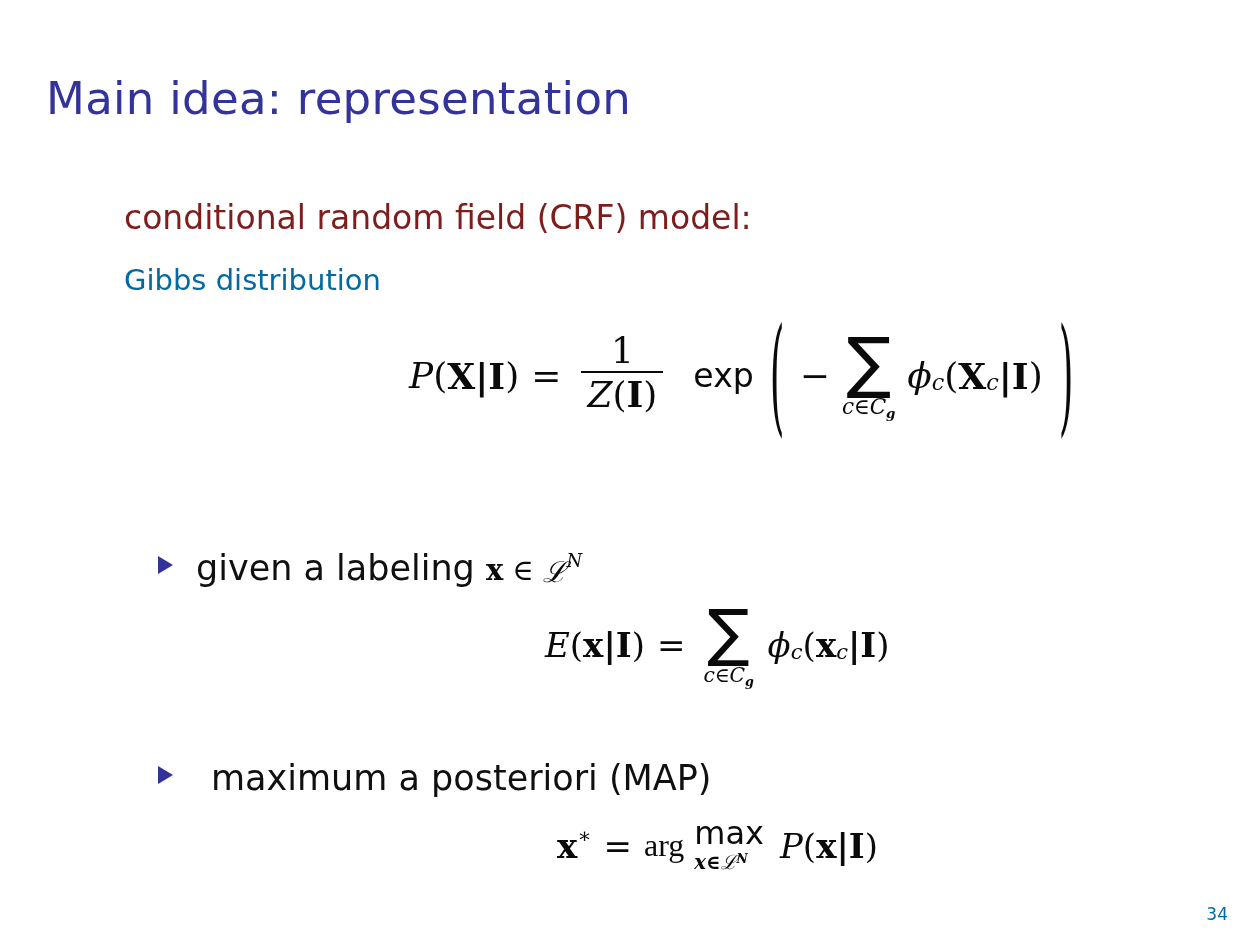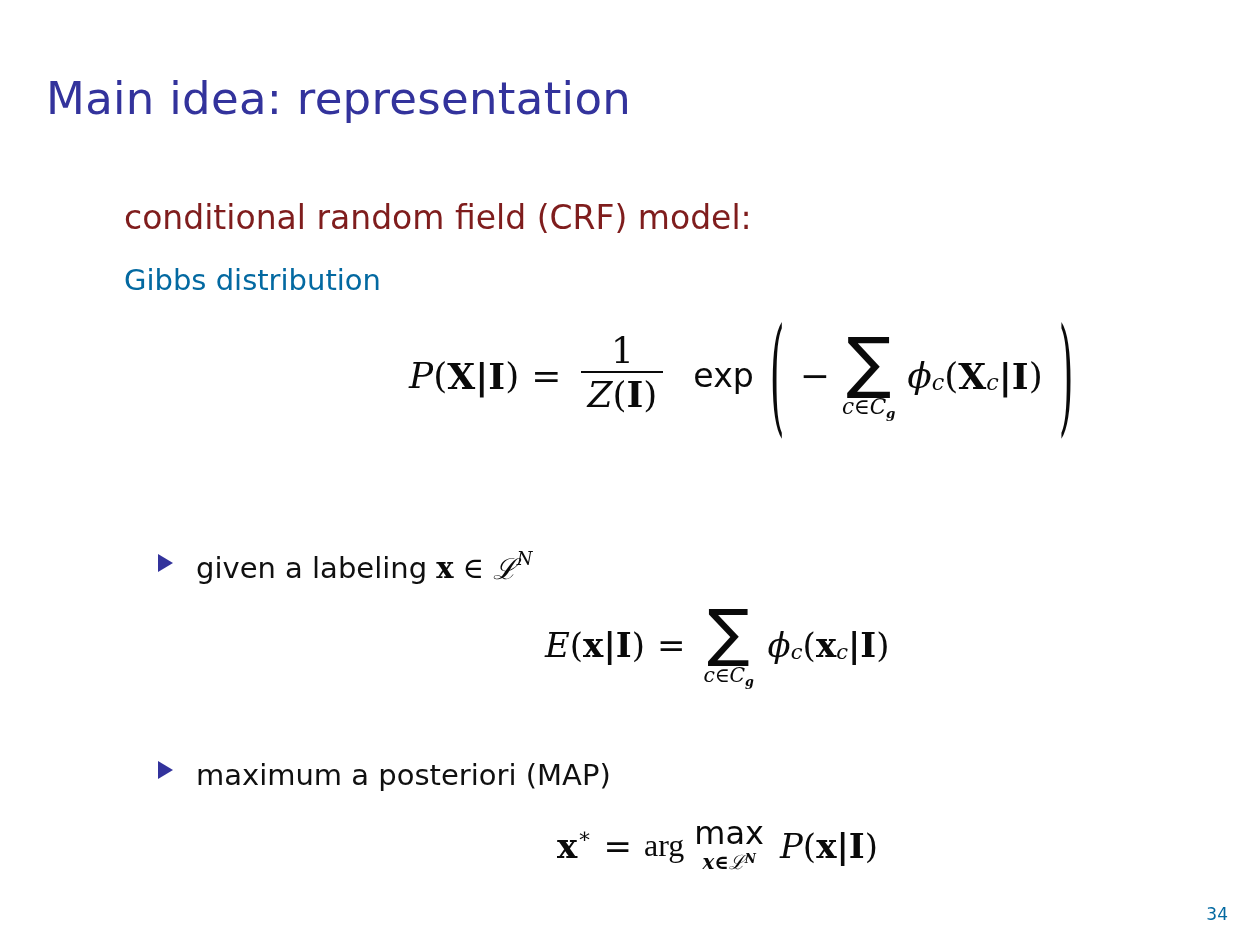--- a/index.html
+++ b/index.html
@@ -50,35 +50,35 @@
   }
 
   
   .bullet-row {
     position: absolute;
     display: flex;
     align-items: baseline;
     white-space: nowrap;
   }
   .bullet-1 { left: 158px; top: 548px; }
-  .bullet-2 { left: 158px; top: 758px; }
+  .bullet-2 { left: 158px; top: 758px; gap: 15px; }
 
   .bullet-marker {
     width: 0;
     height: 0;
     border-left: 15px solid #33339c;
     border-top: 9px solid transparent;
     border-bottom: 9px solid transparent;
     margin-right: 23px;
     position: relative;
     top: -6px;
     flex: none;
   }
   .bullet-text {
-    font-size: 29px;
+    font-size: 35px;
     color: #101010;
     white-space: pre;
   }
 
   
   .math {
     position: absolute;
     font-family: "DejaVu Serif", serif;
     color: #0a0a0a;
     white-space: nowrap;
@@ -153,21 +153,20 @@
   }
   .bigop .lim {
     font-size: 0.60em;
     margin-top: 1px;
     font-style: italic;
     letter-spacing: -0.2px;
   }
   .underop {
     display: inline-flex;
     flex-direction: column;
-    align-items: center;
     margin: 0 4px;
   }
   .underop .op-t {
     font-style: normal;
     line-height: 1;
   }
   .underop .lim {
     font-size: 0.58em;
     margin-top: -2px;
     font-weight: bold;

